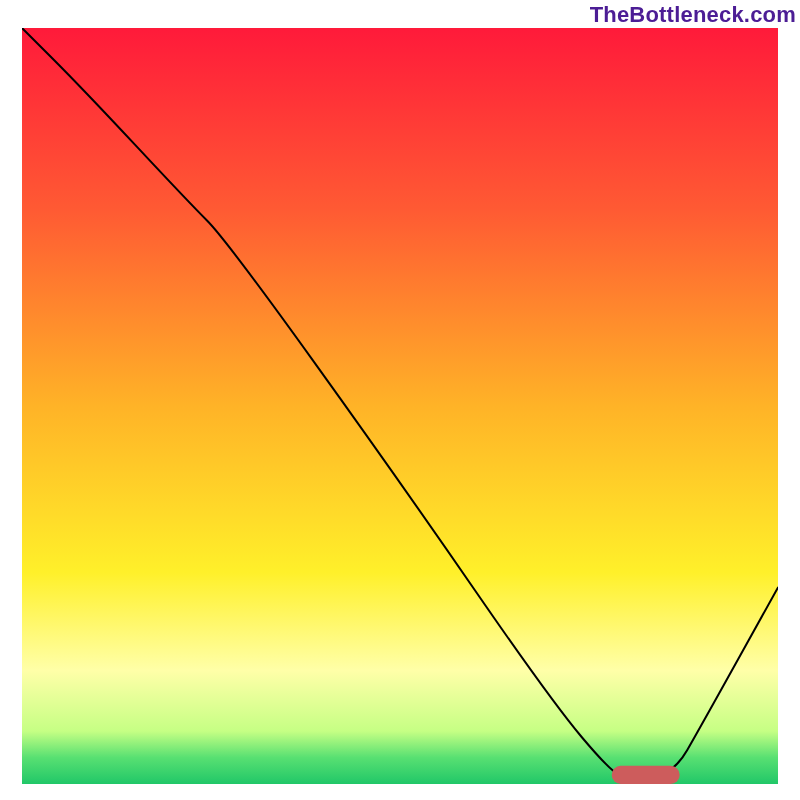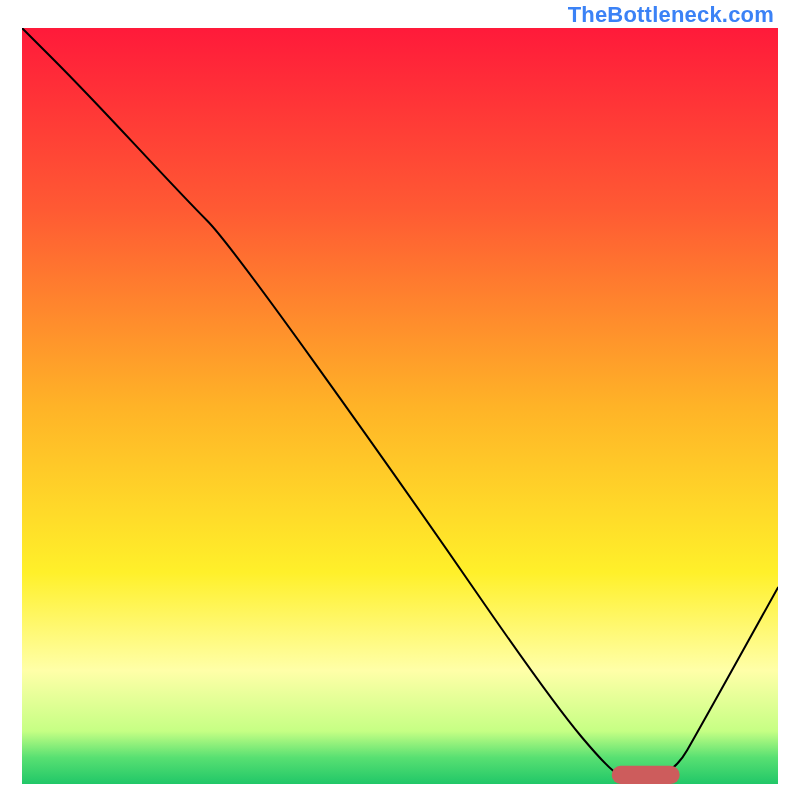--- a/index.html
+++ b/index.html
@@ -12,24 +12,24 @@
     overflow: hidden;
   }
   .stage {
     position: relative;
     width: 800px;
     height: 800px;
   }
   .watermark {
     position: absolute;
     top: 2px;
-    right: 26px;
+    right: 4px;
     font-size: 22px;
     font-weight: 600;
-    color: #3b82f6;
+    color: #4c1d95;
     letter-spacing: 0.2px;
     user-select: none;
     margin-left: 33px;
   }
   .plot {
     position: absolute;
     left: 22px;
     top: 28px;
     width: 756px;
     height: 756px;

